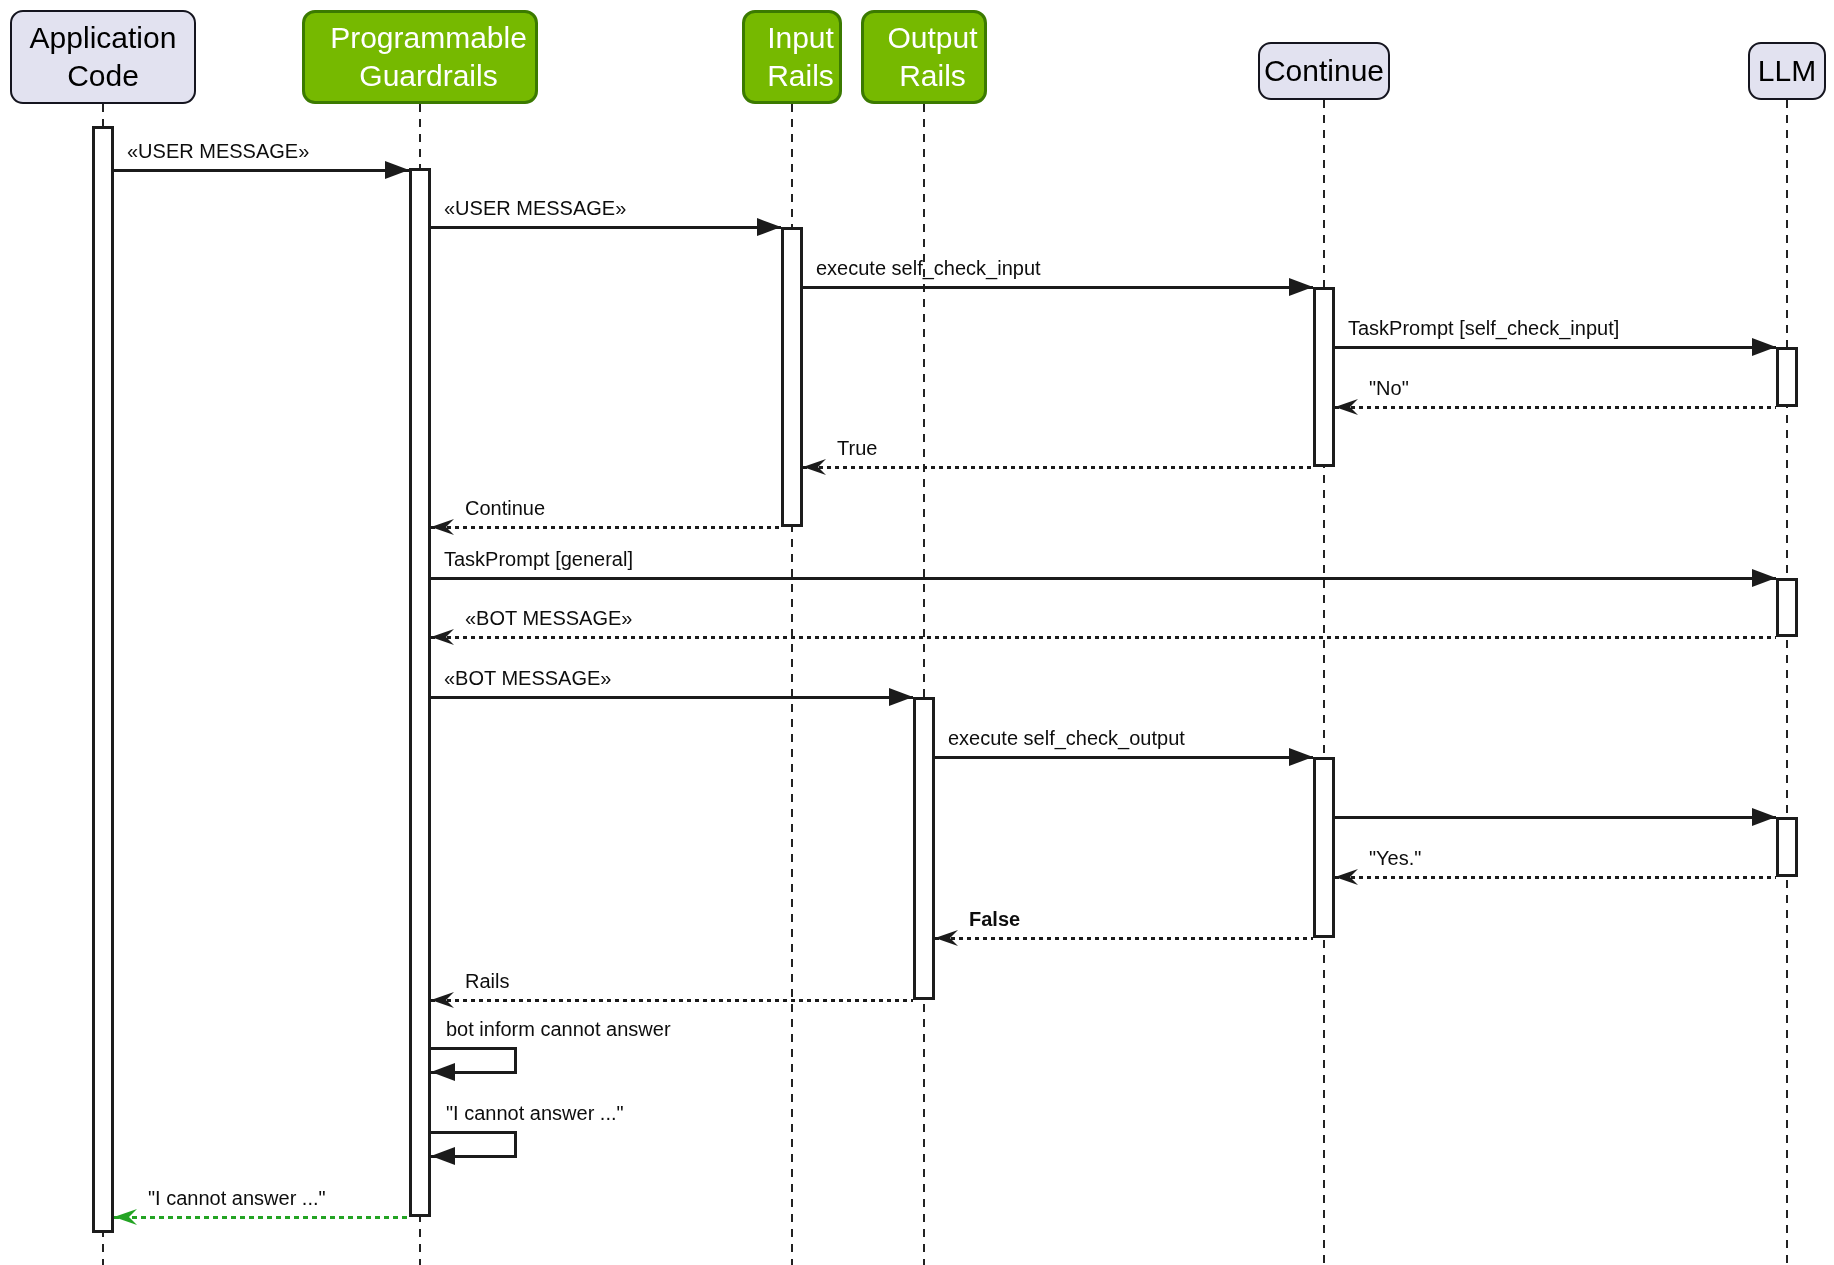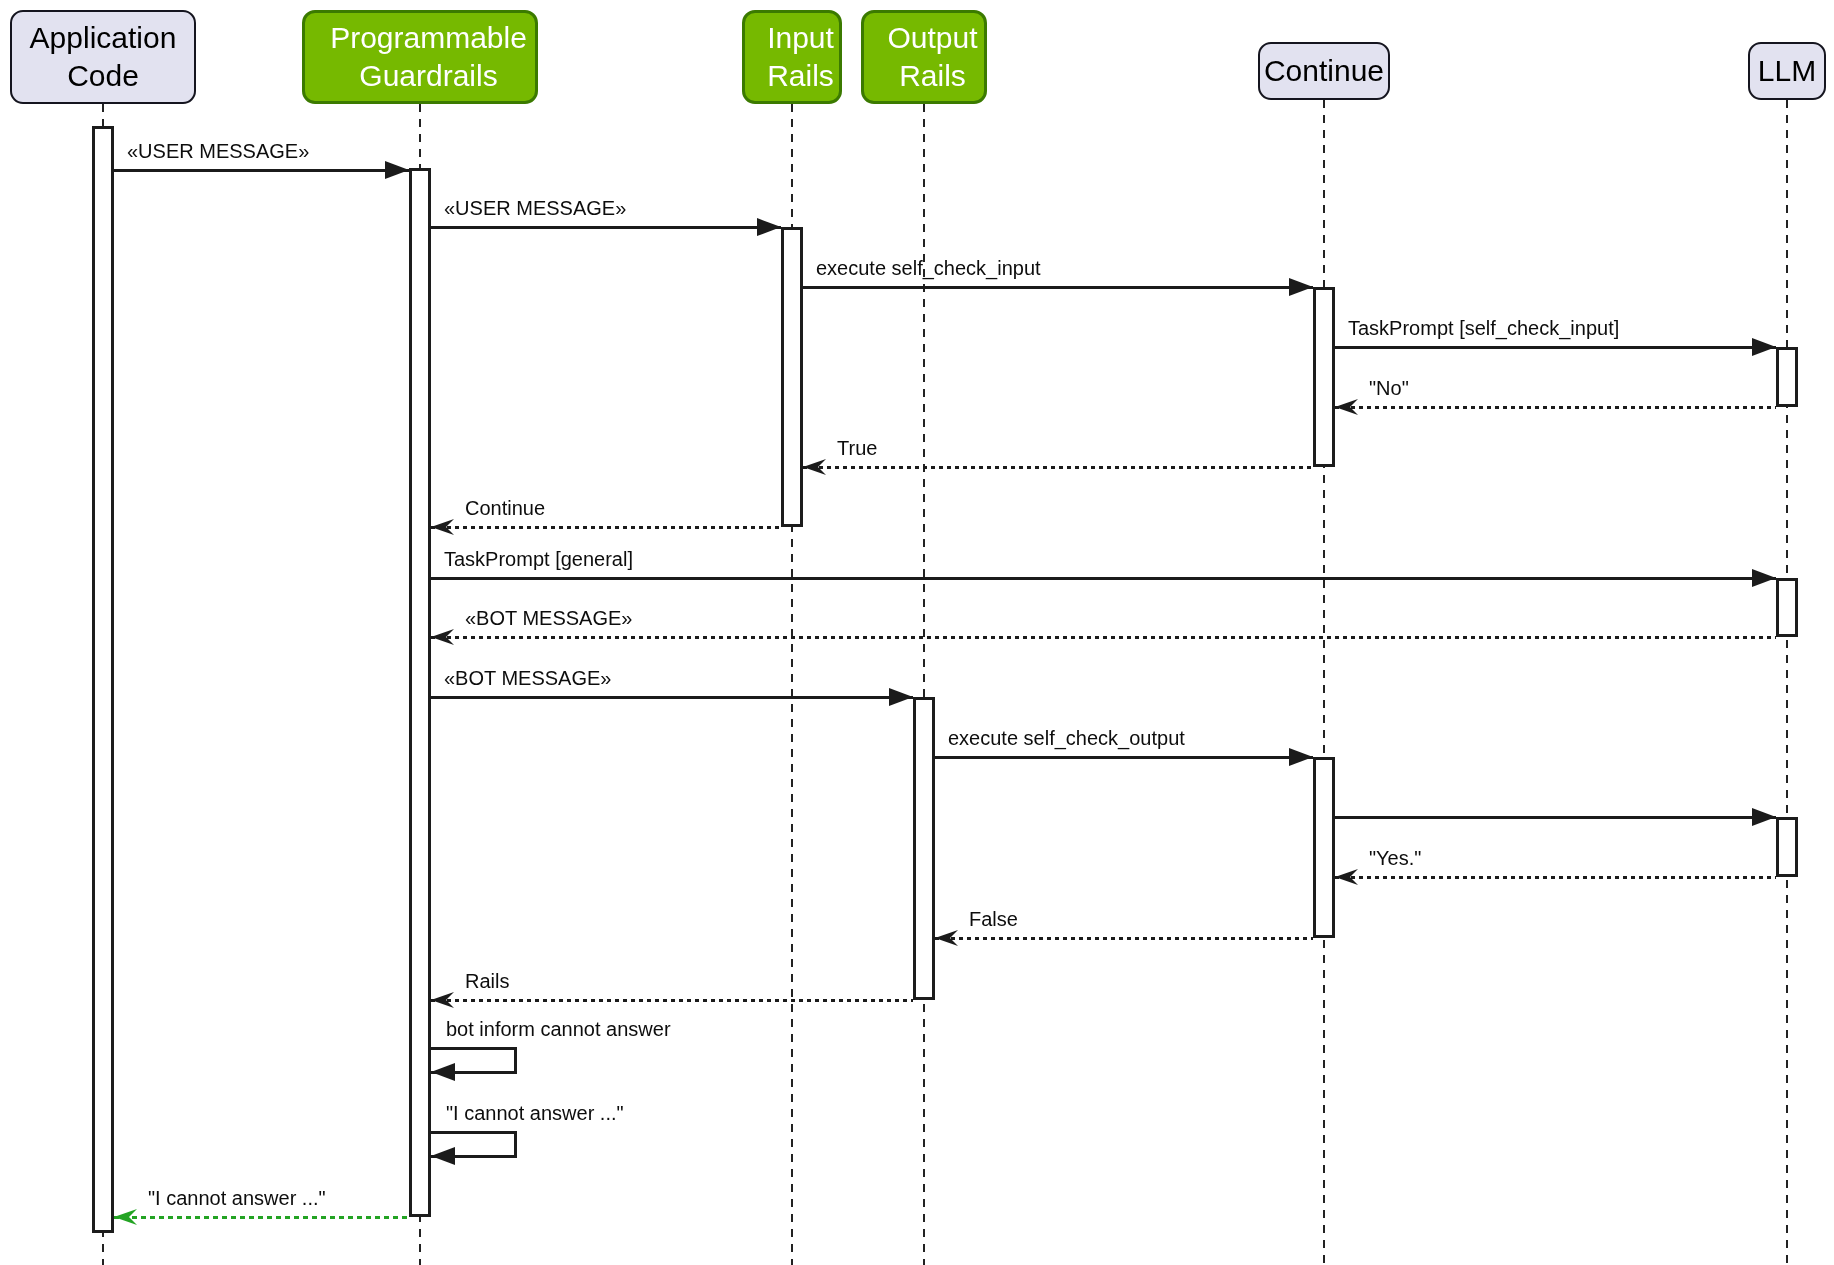--- a/index.html
+++ b/index.html
@@ -151,21 +151,21 @@
       </svg></div>
     <div class="mline dash" style="left: 1335px; top: 876px; width: 441px; height: 3px; position: absolute;"></div>
     <div class="ah" style="left: 1335px; top: 868px; width: 24px; height: 18px; position: absolute;"><svg width="24" height="18" viewBox="0 0 24 18">
         <polygon points="23,1 0,9 23,17 15,9" fill="#1B1B1B"></polygon>
       </svg></div>
     <div class="mlabel" style="left: 1369px; top: 844px; position: absolute;">"Yes."</div>
     <div class="mline dash" style="left: 935px; top: 937px; width: 378px; height: 3px; position: absolute;"></div>
     <div class="ah" style="left: 935px; top: 929px; width: 24px; height: 18px; position: absolute;"><svg width="24" height="18" viewBox="0 0 24 18">
         <polygon points="23,1 0,9 23,17 15,9" fill="#1B1B1B"></polygon>
       </svg></div>
-    <div class="mlabel" style="left: 969px; top: 905px; position: absolute;">False</div>
+    <div class="mlabel" style="left: 969px; top: 905px; position: absolute; font-weight: bold;">False</div>
     <div class="mline dash" style="left: 431px; top: 999px; width: 482px; height: 3px; position: absolute;"></div>
     <div class="ah" style="left: 431px; top: 991px; width: 24px; height: 18px; position: absolute;"><svg width="24" height="18" viewBox="0 0 24 18">
         <polygon points="23,1 0,9 23,17 15,9" fill="#1B1B1B"></polygon>
       </svg></div>
     <div class="mlabel" style="left: 465px; top: 967px; position: absolute;">Rails</div>
     <div class="mline solid" style="left: 431px; top: 1047px; width: 86px; height: 3px; position: absolute;"></div>
     <div class="vline" style="left: 514px; top: 1047px; width: 3px; height: 26px; position: absolute;"></div>
     <div class="mline solid" style="left: 431px; top: 1071px; width: 86px; height: 3px; position: absolute;"></div>
     <div class="ah" style="left: 431px; top: 1063px; width: 24px; height: 18px; position: absolute;"><svg width="24" height="18" viewBox="0 0 24 18">
         <polygon points="24,0 0,9 24,18" fill="#1B1B1B"></polygon>

